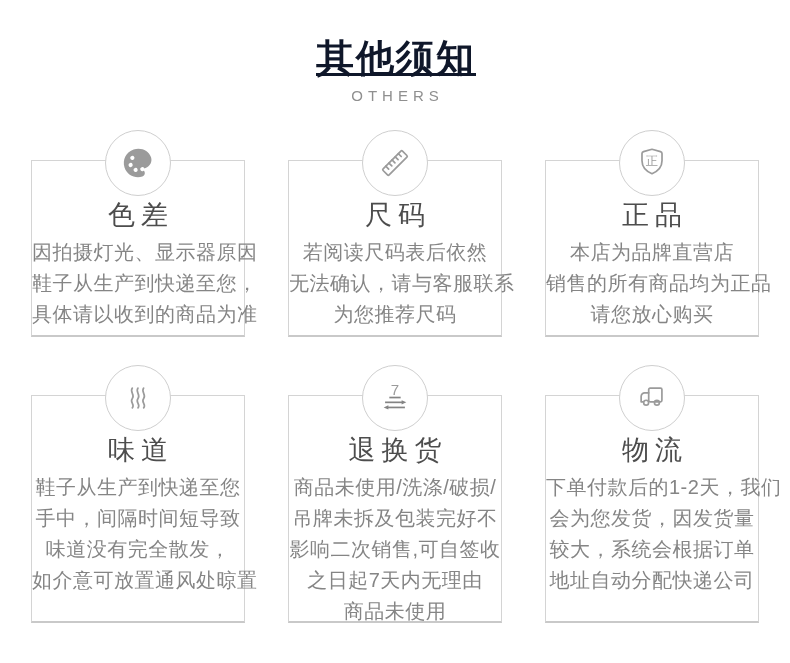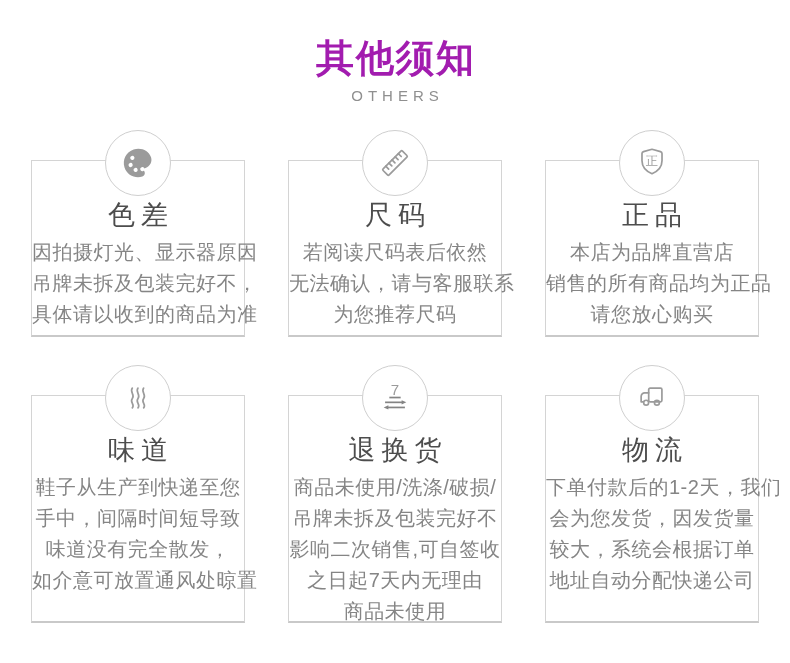--- a/index.html
+++ b/index.html
@@ -7,24 +7,25 @@
   body {
     width: 790px;
     height: 663px;
     font-family: "Liberation Sans", "DejaVu Sans", sans-serif;
     overflow: hidden;
   }
   .header { text-align: center; margin-top: 34px; }
   .main-title {
     font-size: 38px;
     font-weight: bold;
-    color: #a21caf;
+    color: #0f172a;
     letter-spacing: 2px;
     padding-left: 2px;
     line-height: 48px;
+    text-decoration: underline;
   }
   .sub-title {
     margin-top: 5px;
     font-size: 15px;
     color: #8f8f8f;
     letter-spacing: 5px;
     padding-left: 5px;
   }
   .cards-grid {
     margin-top: 56px;
@@ -97,21 +98,21 @@
           <circle cx="9.9" cy="17.6" r="2.2" fill="#ffffff"></circle>
           <circle cx="13.3" cy="24.2" r="2.2" fill="#ffffff"></circle>
           <circle cx="20.3" cy="25.6" r="2.2" fill="#ffffff"></circle>
           <circle cx="13.9" cy="11" r="2.2" fill="#ffffff"></circle>
         </g>
       </svg>
     </div>
     <h3 class="card-title">色差</h3>
     <div class="card-body">
       <p class="line">因拍摄灯光、显示器原因</p>
-      <p class="line">吊牌未拆及包装完好不，</p>
+      <p class="line">鞋子从生产到快递至您，</p>
       <p class="line">具体请以收到的商品为准</p>
     </div>
   </div>
 
   <div class="card r1">
     <div class="icon-circle">
       <svg width="34" height="34" viewBox="0 0 36 36">
         <g transform="rotate(45 18 18)">
           <rect class="ic-stroke" x="13.5" y="3.5" width="9" height="29" rx="1.2"></rect>
           <line class="ic-stroke" x1="13.5" y1="8.5" x2="17.8" y2="8.5"></line>

